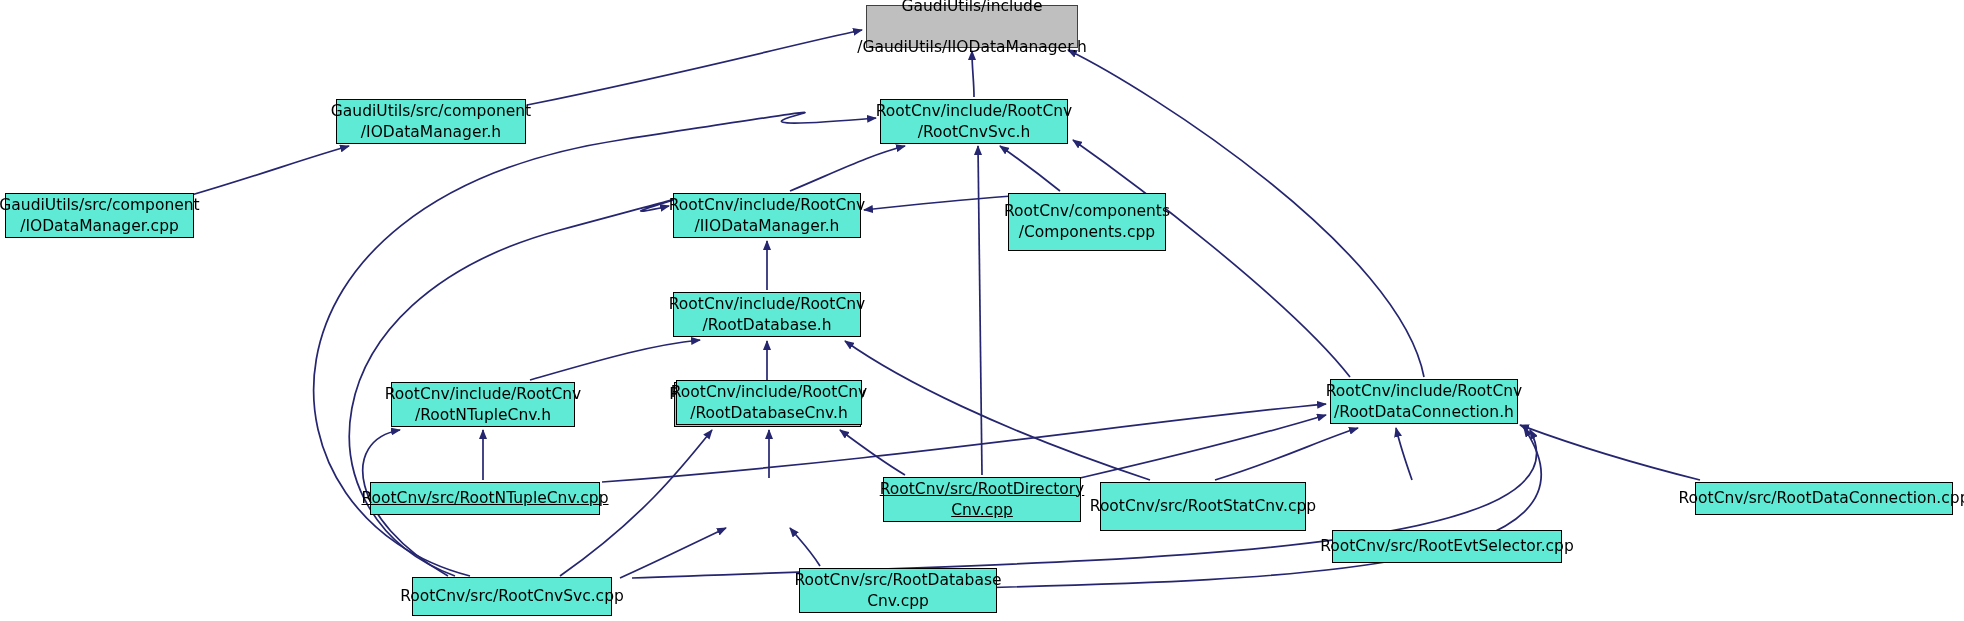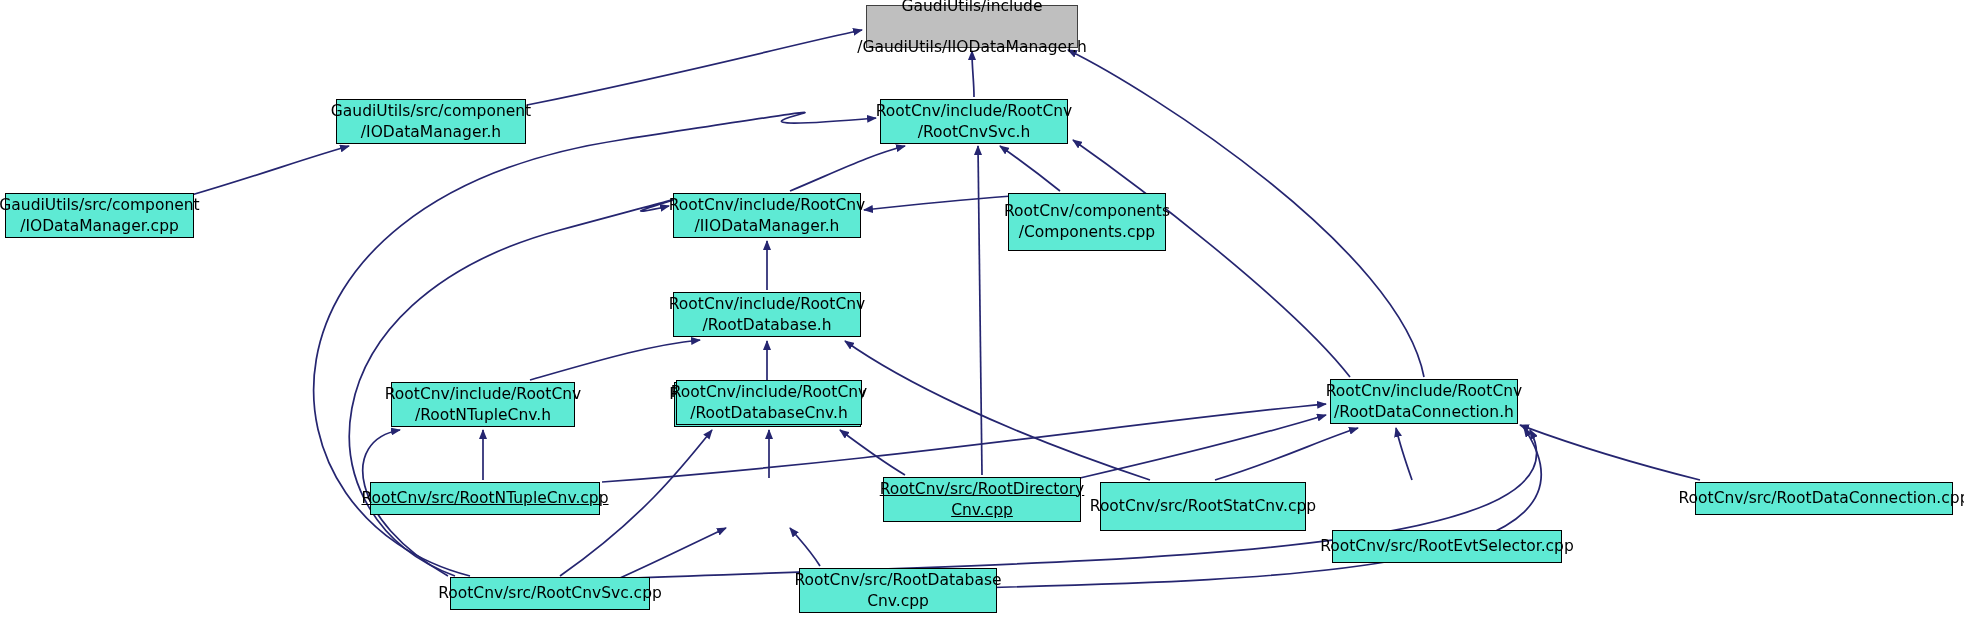--- a/index.html
+++ b/index.html
@@ -108,21 +108,21 @@
       </div>
       <div class="node" style="left: 1100px; top: 482px; width: 206px; height: 49px;">
         <span class="ln">RootCnv/src/RootStatCnv.cpp</span>
       </div>
       <div class="node" style="left: 1332px; top: 482px; width: 230px; height: 33px; margin-top: 48px;">
         <span class="ln">RootCnv/src/RootEvtSelector.cpp</span>
       </div>
       <div class="node" style="left: 1695px; top: 482px; width: 258px; height: 33px;">
         <span class="ln">RootCnv/src/RootDataConnection.cpp</span>
       </div>
-      <div class="node" style="left: 450px; top: 577px; width: 200px; height: 33px;">
+      <div class="node" style="left: 412px; top: 577px; width: 200px; height: 39px;">
         <span class="ln">RootCnv/src/RootCnvSvc.cpp</span>
       </div>
       <div class="node" style="left: 799px; top: 568px; width: 198px; height: 45px;">
         <span class="ln">RootCnv/src/RootDatabase</span>
         <span class="ln">Cnv.cpp</span>
       </div>
     </div>
 </div>
 
 </body></html>

